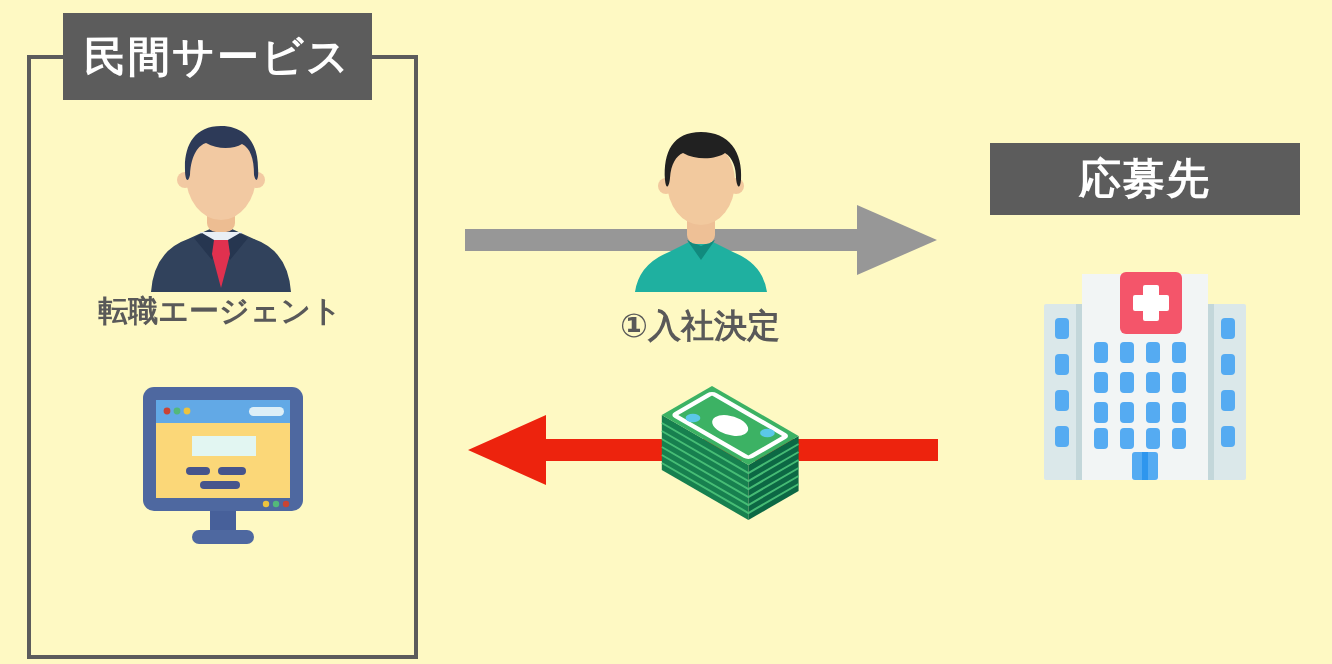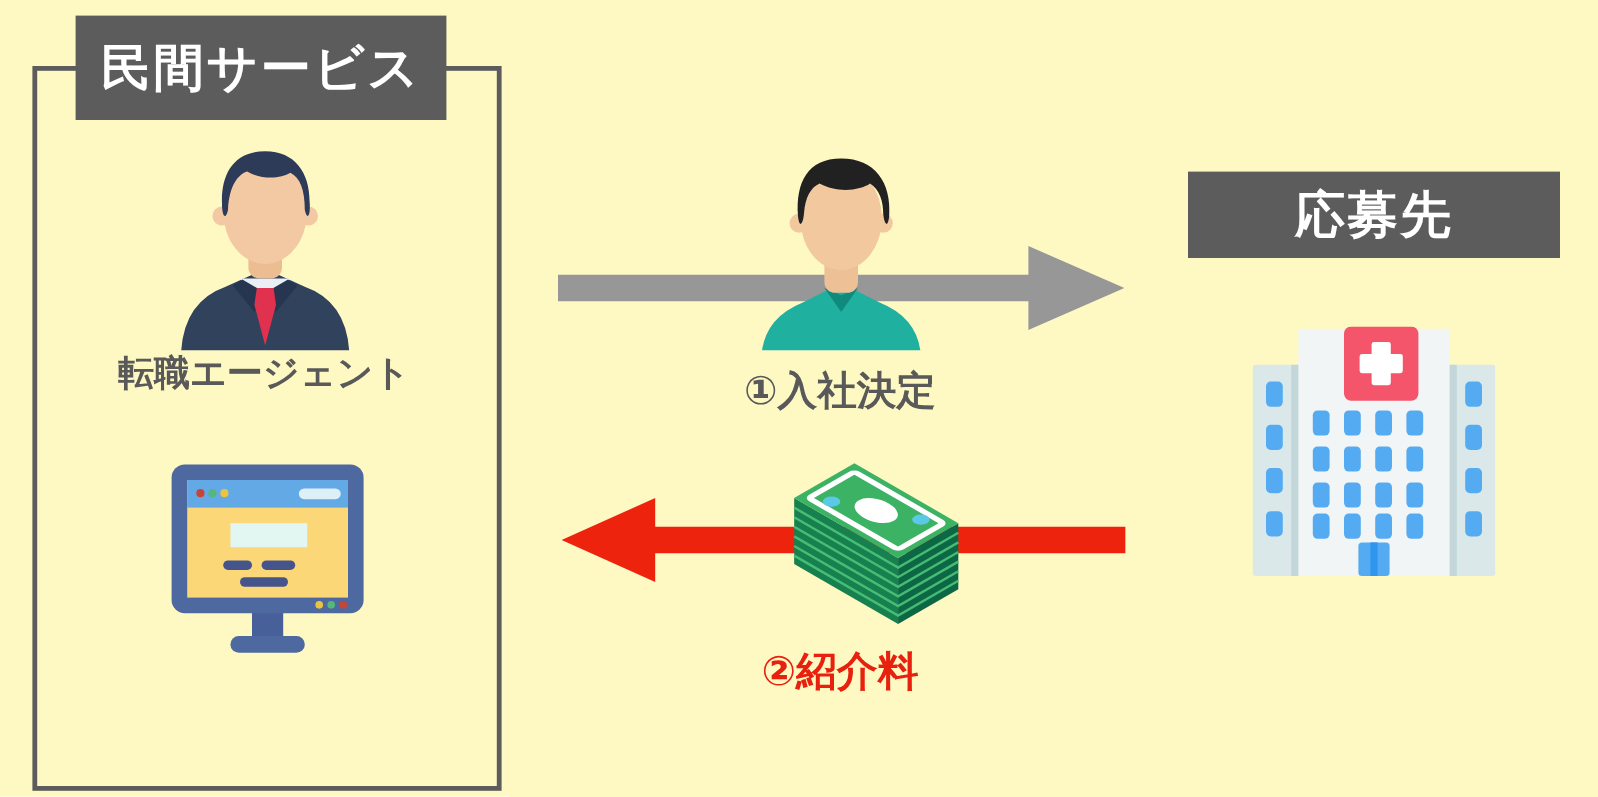--- a/index.html
+++ b/index.html
@@ -202,15 +202,14 @@
       <g transform="matrix(0.866,0.5,-0.866,0.5,72,4)">
         <rect x="0" y="0" width="100" height="58" fill="#3cb264"></rect>
         <rect x="7" y="7" width="86" height="44" fill="none" stroke="#ffffff" stroke-width="5" rx="3"></rect>
         <ellipse cx="50" cy="29" rx="17" ry="12" fill="#ffffff"></ellipse>
         <circle cx="79" cy="15" r="6" fill="#5bc8e8"></circle>
         <circle cx="21" cy="43" r="6" fill="#5bc8e8"></circle>
       </g>
     </svg>
   </div>
 
-  <div class="abs caption cap-fee">②紹介料</div>
 
 </div>
 
 </body></html>

